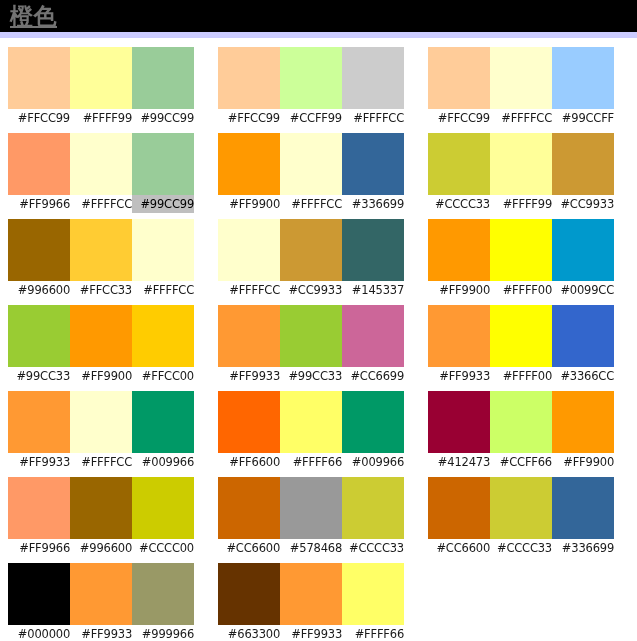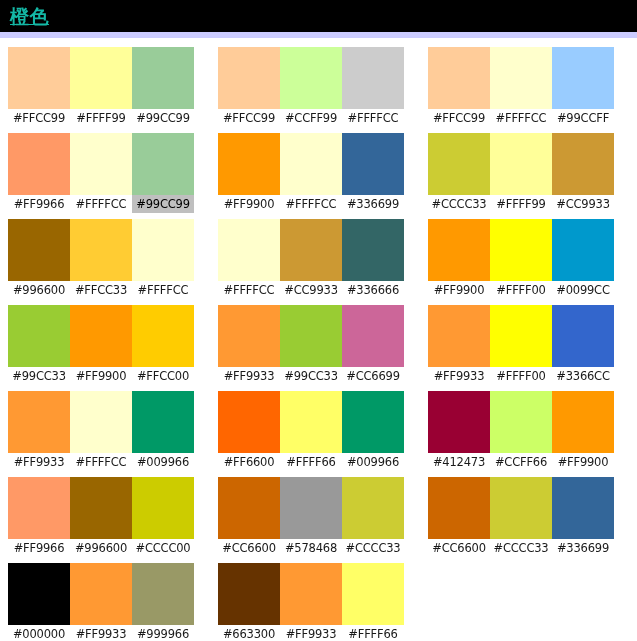--- a/index.html
+++ b/index.html
@@ -16,22 +16,22 @@
   }
   .titlebar {
     height: 32px;
     background: #000000;
     display: flex;
     align-items: center;
     padding-left: 10px;
     box-sizing: border-box;
   }
   .titlebar-text {
-    color: #14b8a6;
-    font-size: 19px;
+    color: #737373;
+    font-size: 23px;
     font-weight: bold;
     letter-spacing: 0.5px;
     line-height: 1;
     text-decoration: underline;
   }
   .divider {
     height: 6px;
     background: #ccccff;
     width: 100%;
   }
@@ -72,21 +72,21 @@
     display: flex;
   }
   .swatch-label {
     width: 62px;
     flex: none;
     font-family: "DejaVu Sans", sans-serif;
     font-size: 11.5px;
     color: #1a1a1a;
     line-height: 18px;
     height: 18px;
-    text-align: center;
+    text-align: right;
     white-space: nowrap;
     letter-spacing: -0.2px;
   }
   .swatch-label.selected {
     background: #bfbfbf;
     color: #000000;
   }
 </style>
 </head>
 <body>
@@ -213,21 +213,21 @@
         </div>
         <div class="swatch-row">
           <div class="swatch-strip">
             <div class="swatch" style="background: rgb(255, 255, 204);"></div>
             <div class="swatch" style="background: rgb(204, 153, 51);"></div>
             <div class="swatch" style="background: rgb(51, 102, 102);"></div>
           </div>
           <div class="swatch-labels">
             <div class="swatch-label">#FFFFCC</div>
             <div class="swatch-label">#CC9933</div>
-            <div class="swatch-label">#336666</div>
+            <div class="swatch-label">#145337</div>
           </div>
         </div>
         <div class="swatch-row">
           <div class="swatch-strip">
             <div class="swatch" style="background: rgb(255, 153, 51);"></div>
             <div class="swatch" style="background: rgb(153, 204, 51);"></div>
             <div class="swatch" style="background: rgb(204, 102, 153);"></div>
           </div>
           <div class="swatch-labels">
             <div class="swatch-label">#FF9933</div>

